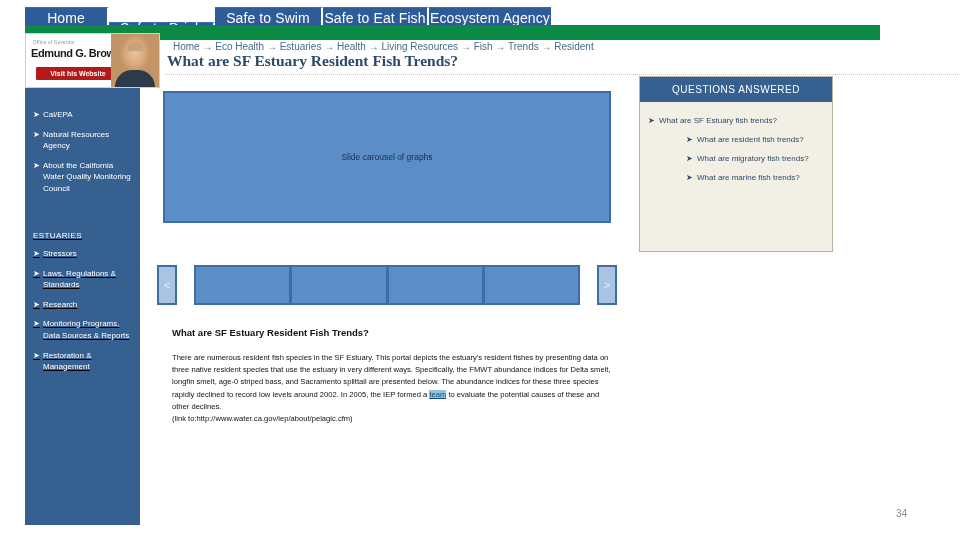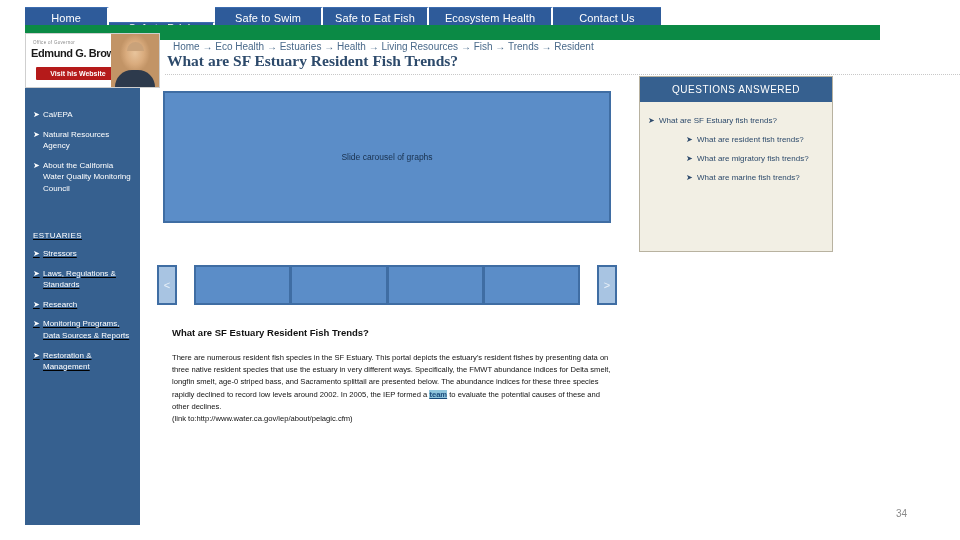--- a/index.html
+++ b/index.html
@@ -14,21 +14,21 @@
   
   #topnav{
     position:absolute;left:25px;top:7px;
     height:21px;
     display:flex;
     align-items:stretch;
   }
   .nav-tab{
     background:#2e5b9a;
     color:#ffffff;
-    font-size:11px;
+    font-size:14px;
     display:flex;align-items:center;justify-content:center;
     border-right:2px solid #ffffff;
     border-top:1px solid #3c6cb0;
     padding:5px 6px;
     white-space:nowrap;
     letter-spacing:0.1px;
   }
   .nav-tab:last-child{border-right:none;}
   .nav-tab.w1{width:70px;}
   .nav-tab.w2{width:92px;margin-top:15px;}
@@ -172,21 +172,20 @@
   }
   #body-text{
     position:absolute;left:172px;top:352px;
     width:440px;
     font-size:7.6px;line-height:12.2px;color:#111111;
   }
   .inline-link{
     color:#1a4a7a;
     background:#8fc4dc;
     text-decoration:underline;
-    font-weight:bold;
   }
 
   
   #qa-panel{
     position:absolute;left:639px;top:76px;
     width:194px;height:176px;
     background:#f2efe4;
     border:1px solid #b8b2a0;
     box-sizing:border-box;
   }
@@ -220,24 +219,21 @@
   <div class="nav-tab w2">
       <span>Safe to Drink</span>
     </div>
   <div class="nav-tab w3">
       <span>Safe to Swim</span>
     </div>
   <div class="nav-tab w4">
       <span>Safe to Eat Fish</span>
     </div>
   <div class="nav-tab w5">
-      <span>Ecosystem Health</span>
-    </div>
-  <div class="nav-tab w7">
-      <span>Contact Us</span>
+      <span>Ecosystem Agency</span>
     </div>
 </div>
 
 <div id="greenbar"></div>
 
 <div id="sidebar">
 
   <div class="sb-group" style="top:76px;">
     <div class="sb-item">
       <span class="sb-bullet">➤</span>

